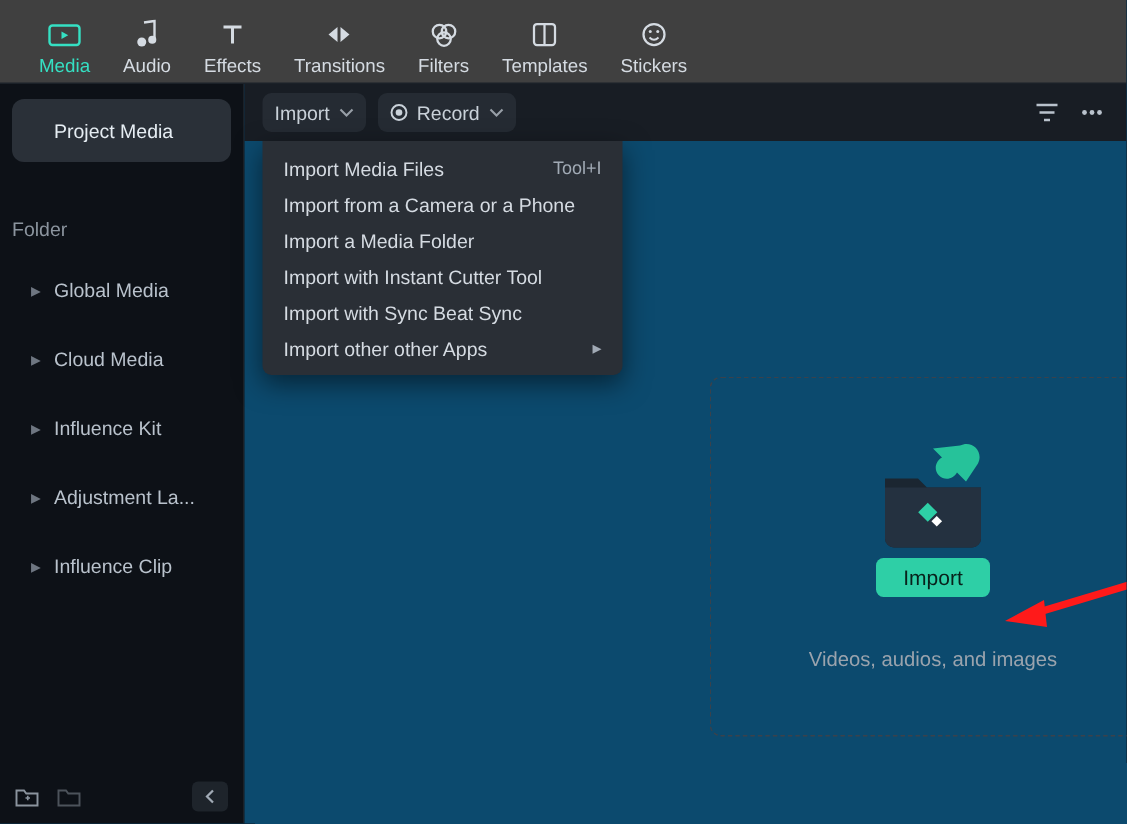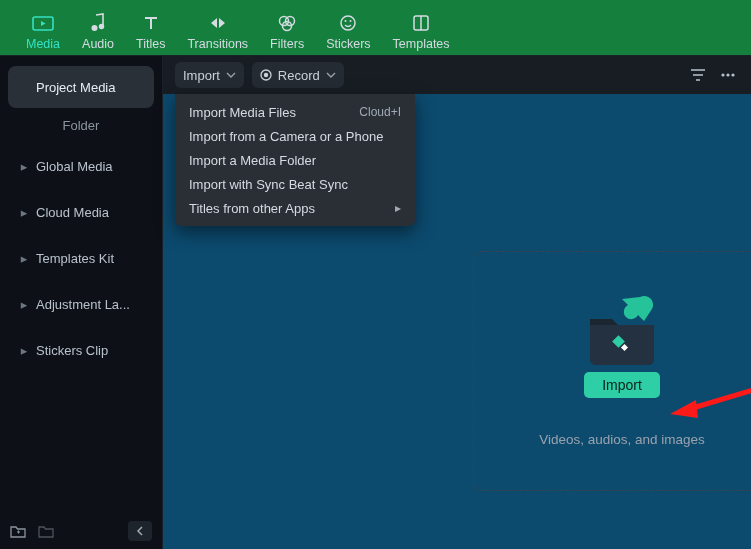--- a/index.html
+++ b/index.html
@@ -11,21 +11,21 @@
     color: #c9d1d9;
     overflow: hidden;
     position: relative;
   }
   
   .top-tabs {
     display: flex;
     gap: 2px;
     padding: 6px 16px 0 16px;
     height: 56px;
-    background: #15803d;
+    background: #404040;
     border-bottom: 1px solid #1b2128;
   }
   .top-tab {
     display: flex; flex-direction: column; align-items: center;
     justify-content: center;
     width: auto; padding: 2px 10px;
     cursor: pointer;
     color: #d5dbe2;
   }
   .top-tab.active { color: #35e0c3; }
@@ -51,22 +51,23 @@
     padding: 12px 8px;
     border-radius: 8px;
     cursor: pointer;
     color: #b9c2cc;
     font-size: 13px;
     margin-bottom: 4px;
   }
   .sb-item.selected { background: #2a3038; color: #e6edf3; font-weight: 500; }
   .sb-item .chev { width: 16px; display: inline-flex; margin-right: 4px; justify-content:center; color:#6e7681;}
   .sb-folder {
-    text-align: center; color: #8b949e; font-size: 13px;
+    color: #8b949e; font-size: 13px;
     padding: 6px 0 12px 0;
+    margin-top: 27px;
   }
   .sidebar-bottom {
     position: absolute; bottom: 8px; left: 10px; right: 10px;
     display: flex; align-items: center; gap: 12px;
     color: #8b949e;
   }
   .sidebar-bottom .spacer { flex: 1; }
   .collapse-btn {
     width: 24px; height: 20px; border-radius: 4px;
     background: #1e242b; display:flex; align-items:center; justify-content:center;
@@ -173,60 +174,60 @@
         </svg>
     </span>
     <span class="tlabel">Audio</span>
   </div>
   <div class="top-tab">
     <span class="ticon">
       <svg width="18" height="18" viewBox="0 0 18 18">
           <path d="M3 4 H15 M9 4 V15" stroke="#d5dbe2" stroke-width="2" fill="none"></path>
         </svg>
     </span>
-    <span class="tlabel">Titles</span>
+    <span class="tlabel">Effects</span>
   </div>
   <div class="top-tab">
     <span class="ticon">
       <svg width="22" height="18" viewBox="0 0 22 18">
           <path d="M4 9 L10 4 L10 14 Z M18 9 L12 4 L12 14 Z" fill="#d5dbe2"></path>
         </svg>
     </span>
     <span class="tlabel">Transitions</span>
   </div>
   <div class="top-tab">
     <span class="ticon">
       <svg width="20" height="18" viewBox="0 0 20 18">
           <circle cx="7" cy="7" r="4.5" fill="none" stroke="#d5dbe2" stroke-width="1.5"></circle>
           <circle cx="13" cy="7" r="4.5" fill="none" stroke="#d5dbe2" stroke-width="1.5"></circle>
           <circle cx="10" cy="12" r="4.5" fill="none" stroke="#d5dbe2" stroke-width="1.5"></circle>
         </svg>
     </span>
     <span class="tlabel">Filters</span>
+  </div>
+  <div class="top-tab">
+    <span class="ticon">
+      <svg width="18" height="18" viewBox="0 0 18 18">
+          <rect x="2" y="2" width="14" height="14" rx="2" fill="none" stroke="#d5dbe2" stroke-width="1.5"></rect>
+          <line x1="9" y1="2" x2="9" y2="16" stroke="#d5dbe2" stroke-width="1.5"></line>
+        </svg>
+    </span>
+    <span class="tlabel">Templates</span>
   </div>
   <div class="top-tab">
     <span class="ticon">
       <svg width="18" height="18" viewBox="0 0 18 18">
           <circle cx="9" cy="9" r="7" fill="none" stroke="#d5dbe2" stroke-width="1.5"></circle>
           <circle cx="6.5" cy="7" r="1" fill="#d5dbe2"></circle>
           <circle cx="11.5" cy="7" r="1" fill="#d5dbe2"></circle>
           <path d="M6 11 Q9 14 12 11" stroke="#d5dbe2" stroke-width="1.3" fill="none"></path>
         </svg>
     </span>
     <span class="tlabel">Stickers</span>
   </div>
-  <div class="top-tab">
-    <span class="ticon">
-      <svg width="18" height="18" viewBox="0 0 18 18">
-          <rect x="2" y="2" width="14" height="14" rx="2" fill="none" stroke="#d5dbe2" stroke-width="1.5"></rect>
-          <line x1="9" y1="2" x2="9" y2="16" stroke="#d5dbe2" stroke-width="1.5"></line>
-        </svg>
-    </span>
-    <span class="tlabel">Templates</span>
-  </div>
 </div>
 
 <div class="body-area">
 
   <div class="sidebar">
     <div class="sb-item selected">
       <span class="chev"></span>
       <span>Project Media</span>
     </div>
     <div class="sb-folder">
@@ -235,29 +236,29 @@
     <div class="sb-item">
       <span class="chev">▸</span>
       <span>Global Media</span>
     </div>
     <div class="sb-item">
       <span class="chev">▸</span>
       <span>Cloud Media</span>
     </div>
     <div class="sb-item">
       <span class="chev">▸</span>
-      <span>Templates Kit</span>
+      <span>Influence Kit</span>
     </div>
     <div class="sb-item">
       <span class="chev">▸</span>
       <span>Adjustment La...</span>
     </div>
     <div class="sb-item">
       <span class="chev">▸</span>
-      <span>Stickers Clip</span>
+      <span>Influence Clip</span>
     </div>
 
     <div class="sidebar-bottom">
       <span>
         <svg width="16" height="14" viewBox="0 0 16 14">
             <path d="M1 3 h5 l1.5 2 H15 v8 H1 Z" fill="none" stroke="#8b949e" stroke-width="1.3"></path>
             <path d="M7 8 h3 M8.5 6.5 v3" stroke="#8b949e" stroke-width="1.1"></path>
           </svg>
       </span>
       <span style="opacity:.5">
@@ -282,33 +283,36 @@
           <span class="chev-d">
             <svg width="10" height="6" viewBox="0 0 10 6">
                 <path d="M1 1 L5 5 L9 1" stroke="#c9d1d9" stroke-width="1.4" fill="none"></path>
               </svg>
           </span>
         </div>
 
         <div class="dropdown">
           <div class="dd-item">
             <span>Import Media Files</span>
-            <span class="right">Cloud+I</span>
+            <span class="right">Tool+I</span>
           </div>
           <div class="dd-item">
             <span>Import from a Camera or a Phone</span>
           </div>
           <div class="dd-item">
             <span>Import a Media Folder</span>
           </div>
           <div class="dd-item">
+            <span>Import with Instant Cutter Tool</span>
+          </div>
+          <div class="dd-item">
             <span>Import with Sync Beat Sync</span>
           </div>
           <div class="dd-item">
-            <span>Titles from other Apps</span>
+            <span>Import other other Apps</span>
             <span class="right">▸</span>
           </div>
         </div>
       </div>
 
       <div class="tbtn">
         <span>
           <svg width="12" height="12" viewBox="0 0 12 12">
               <circle cx="6" cy="6" r="5" fill="none" stroke="#c9d1d9" stroke-width="1.3"></circle>
               <circle cx="6" cy="6" r="2.2" fill="#c9d1d9"></circle>

